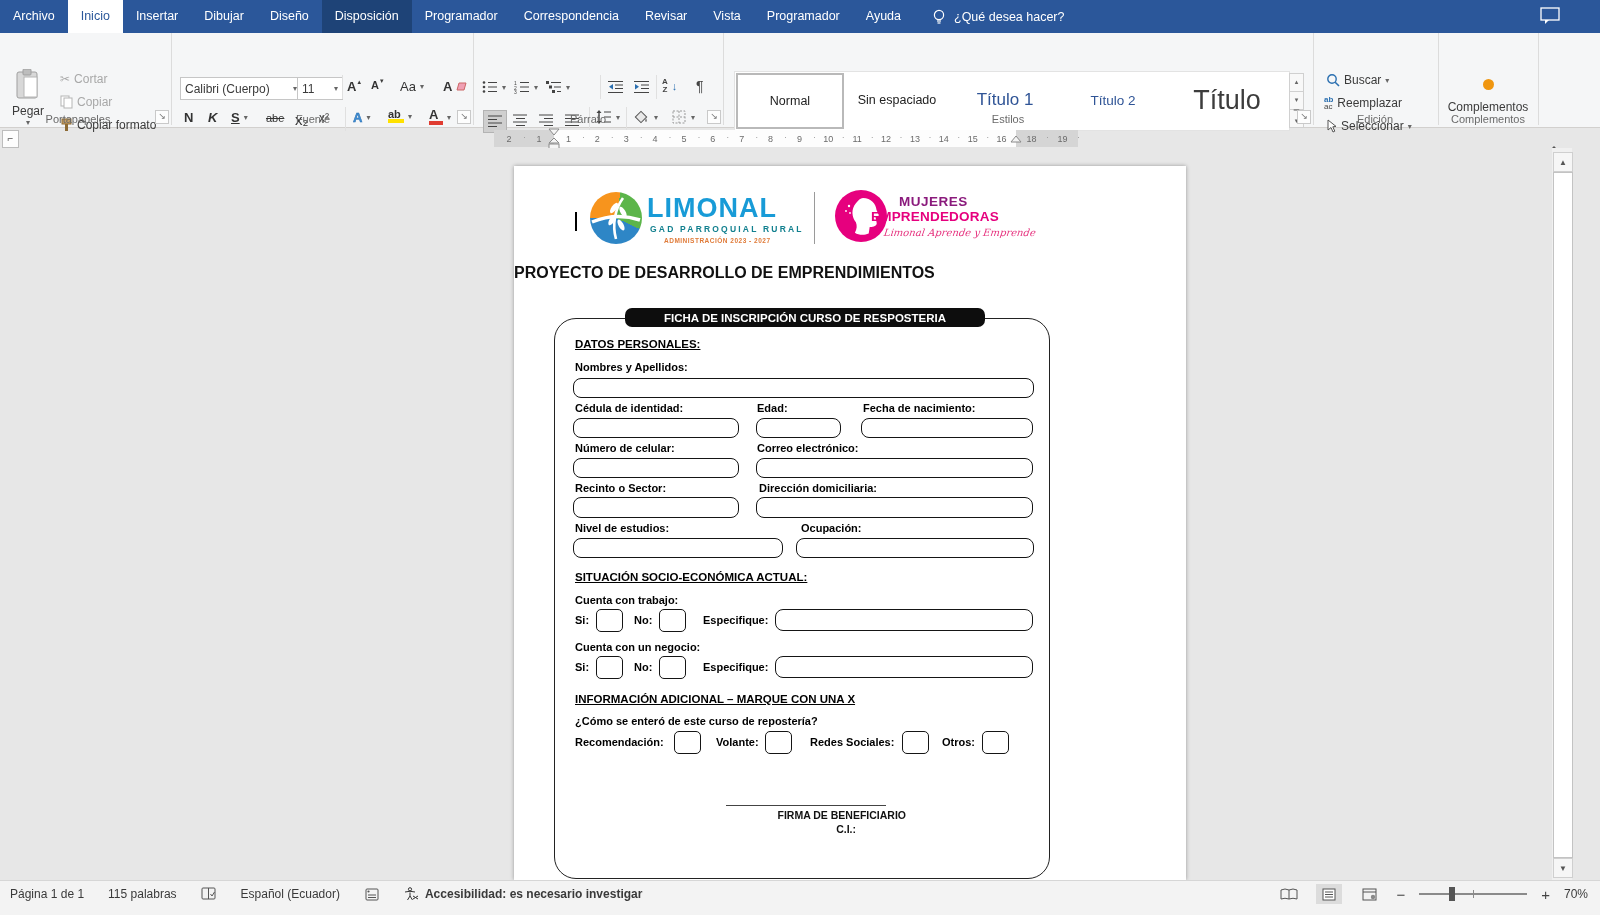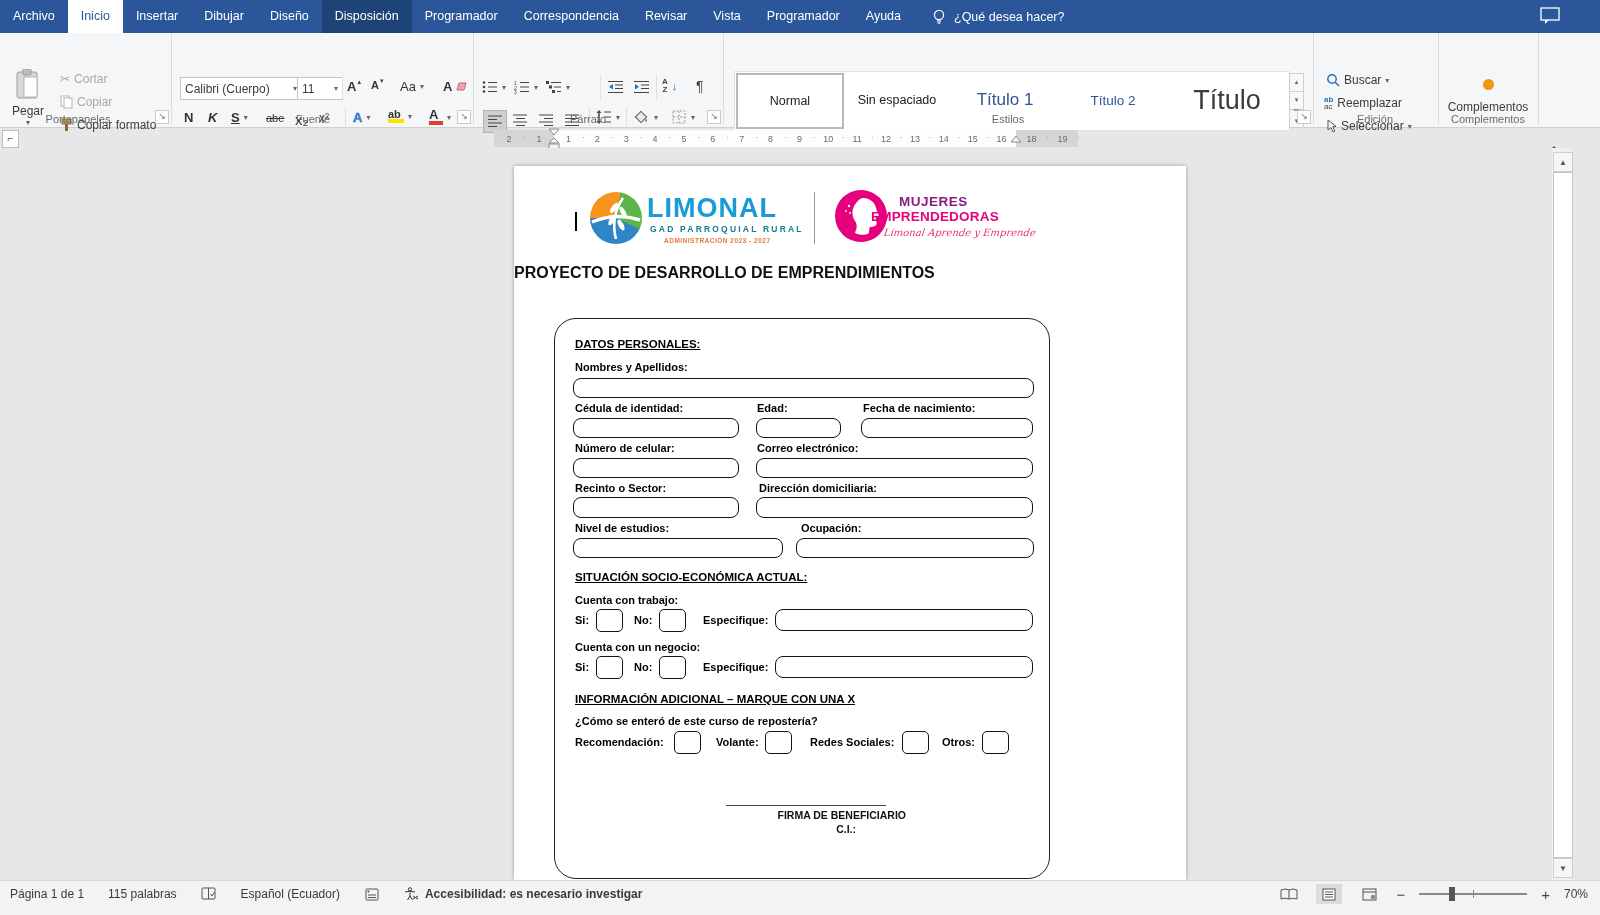--- a/index.html
+++ b/index.html
@@ -535,20 +535,21 @@
           </svg>
       </div>
       <div class="muj1" style="left:385px;top:28px;">MUJERES</div>
       <div class="muj2" style="left:357px;top:43px;">EMPRENDEDORAS</div>
       <div class="mujscript" style="left:370px;top:61px;">Limonal Aprende y Emprende</div>
     </div>
 
     <div class="doc-title" style="top:98px;">PROYECTO DE DESARROLLO DE EMPRENDIMIENTOS</div>
 
     <div id="formbox"></div>
+    <div id="banner">FICHA DE INSCRIPCIÓN CURSO DE RESPOSTERIA</div>
 
     <div class="sec" style="left:61px;top:172px;">DATOS PERSONALES:</div>
     <div class="lbl" style="left:61px;top:195px;">Nombres y Apellidos:</div>
     <div class="inp" style="left:59px;top:212px;width:459px;"></div>
 
     <div class="lbl" style="left:61px;top:236px;">Cédula de identidad:</div>
     <div class="lbl" style="left:243px;top:236px;">Edad:</div>
     <div class="lbl" style="left:349px;top:236px;">Fecha de nacimiento:</div>
     <div class="inp" style="left:59px;top:252px;width:164px;"></div>
     <div class="inp" style="left:242px;top:252px;width:83px;"></div>

